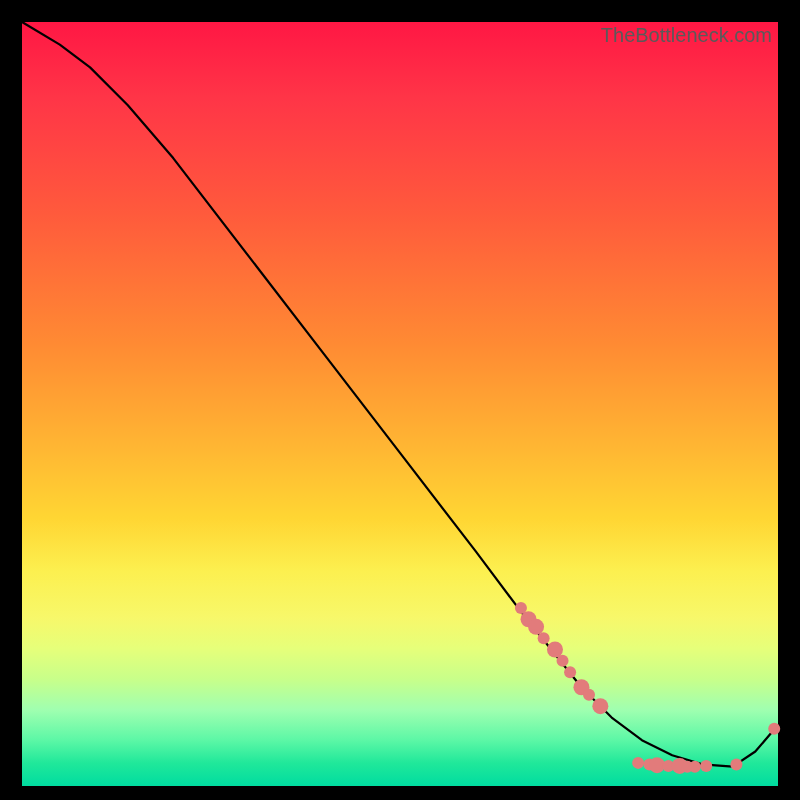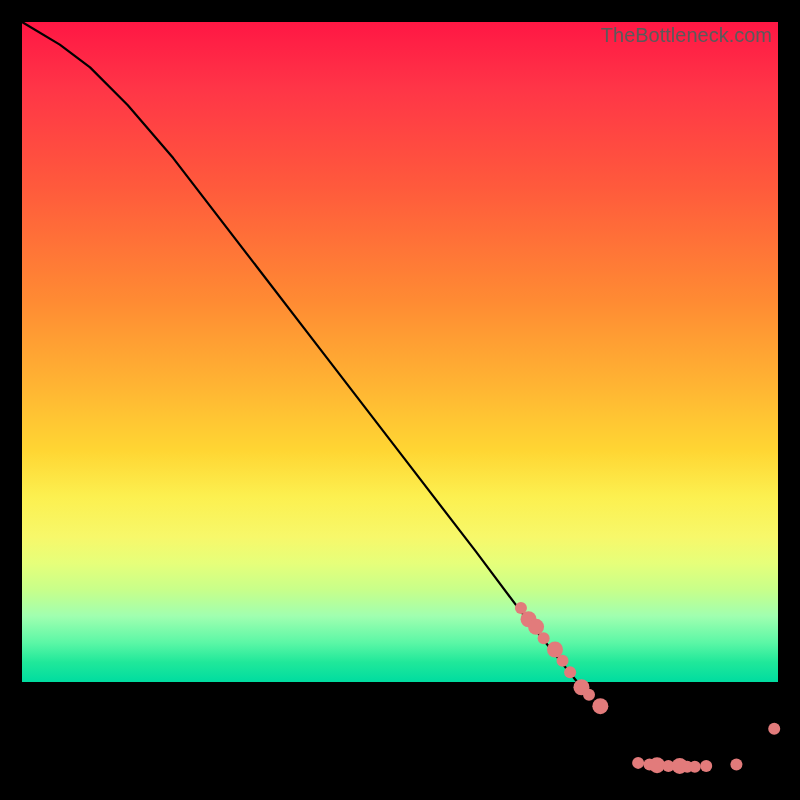--- a/index.html
+++ b/index.html
@@ -15,21 +15,21 @@
     position: relative;
     width: 800px;
     height: 800px;
     background: #000;
   }
   .plot {
     position: absolute;
     left: 22px;
     top: 22px;
     width: 756px;
-    height: 660px;
+    height: 764px;
     
     background: linear-gradient(
       to bottom,
       #ff1744 0%,
       #ff3547 10%,
       #ff5a3c 25%,
       #ff8a33 42%,
       #ffb433 55%,
       #ffd633 65%,
       #fcf050 72%,

